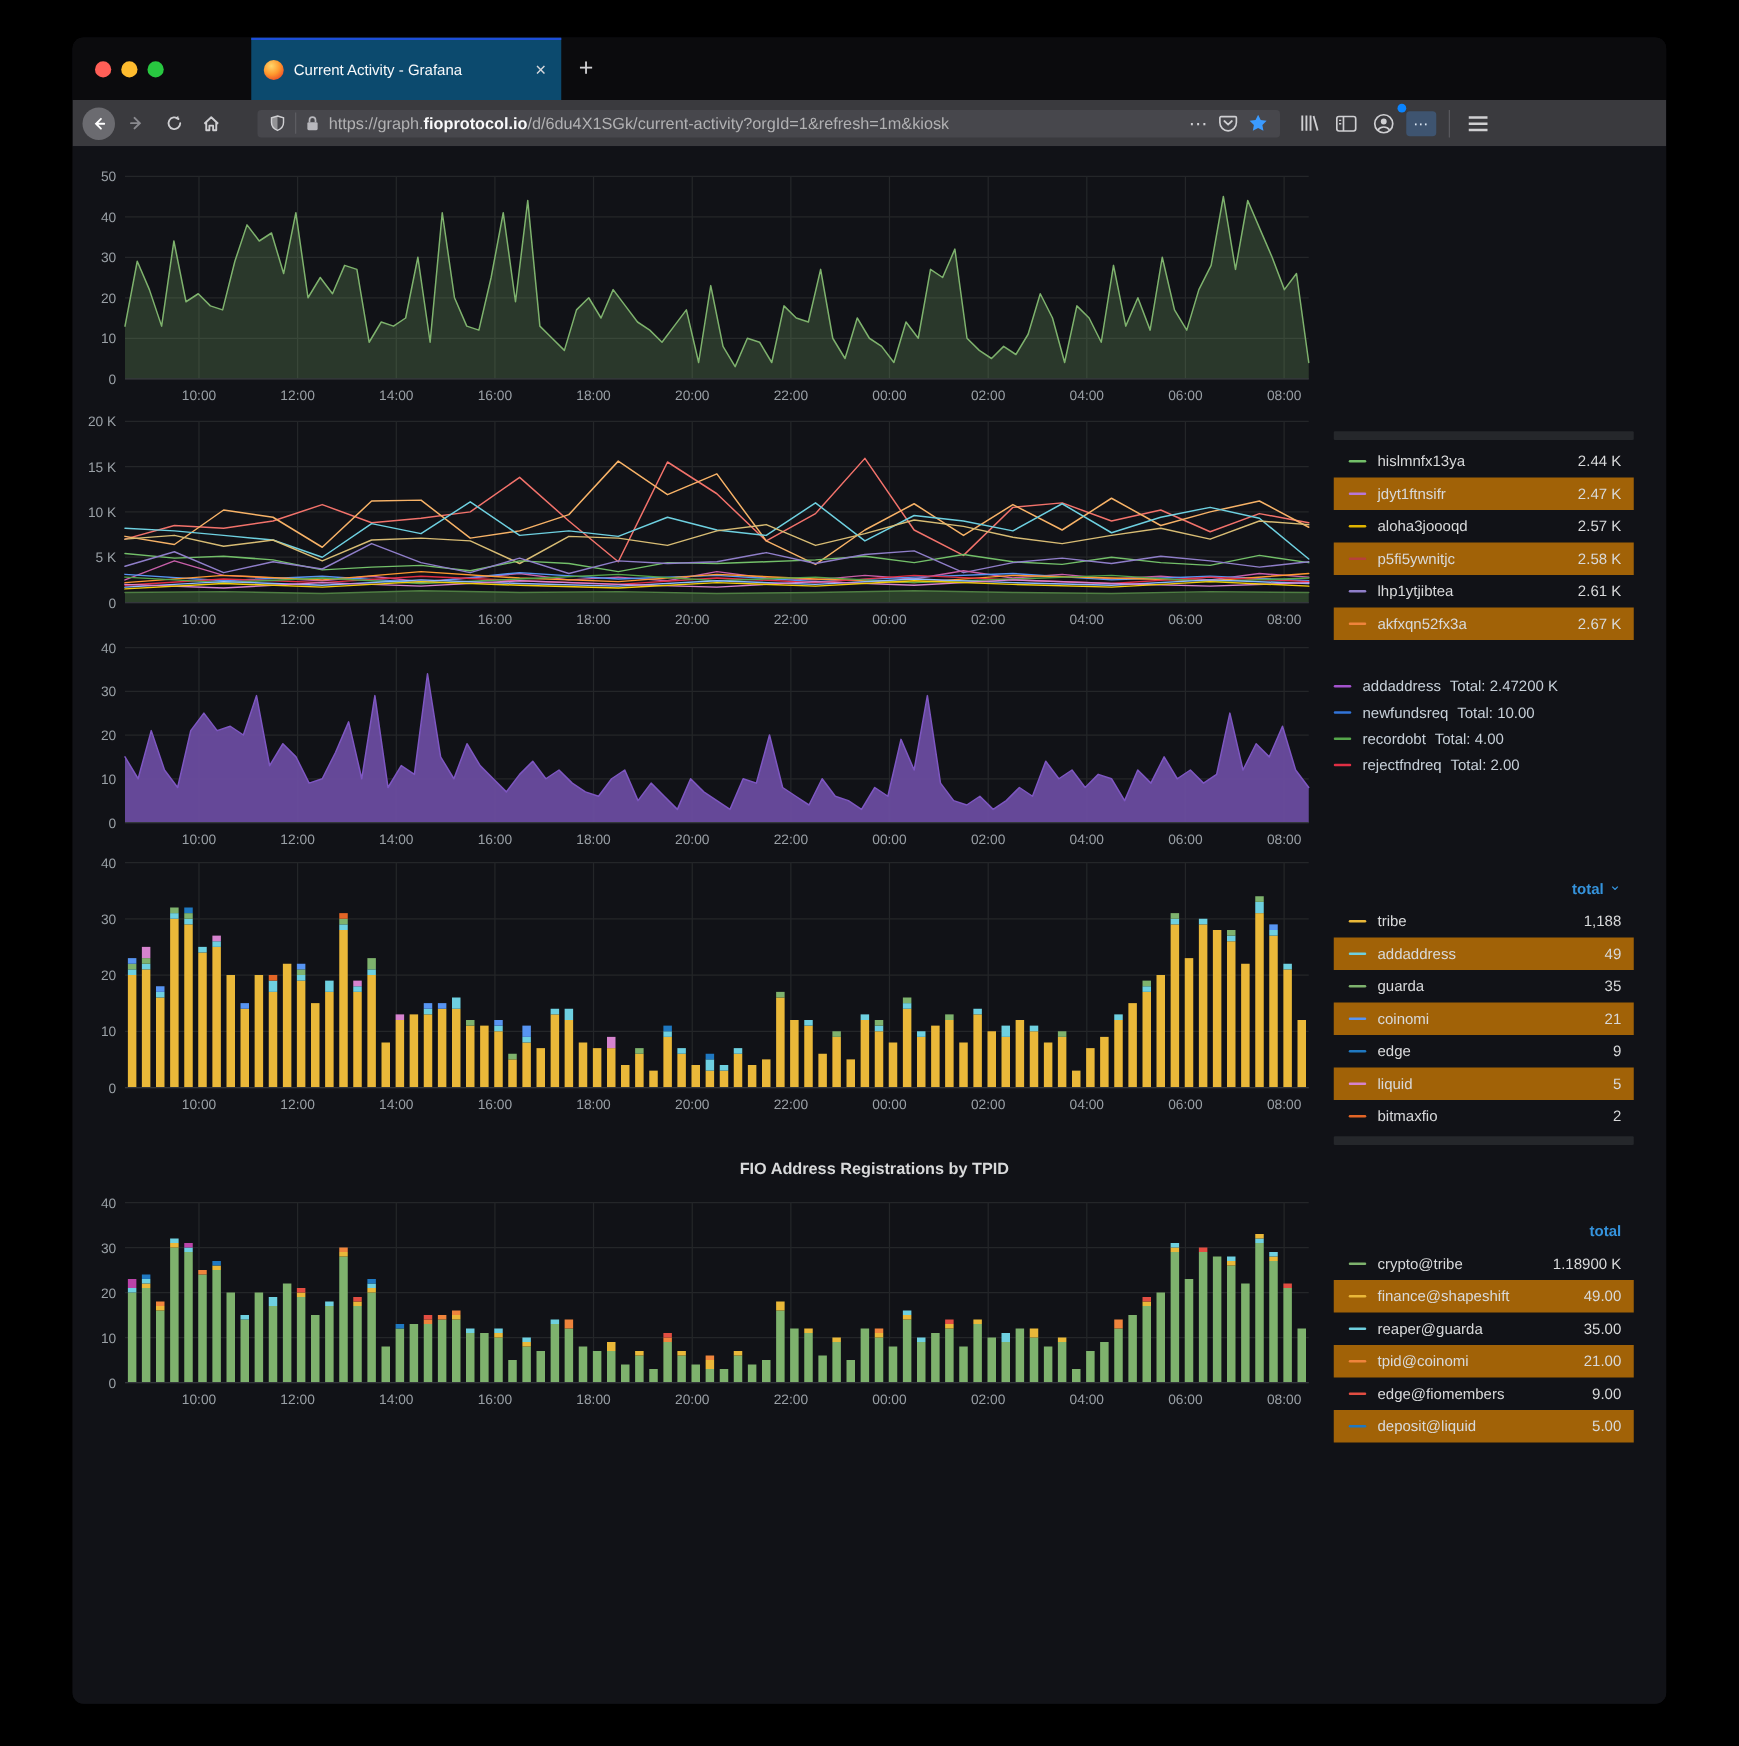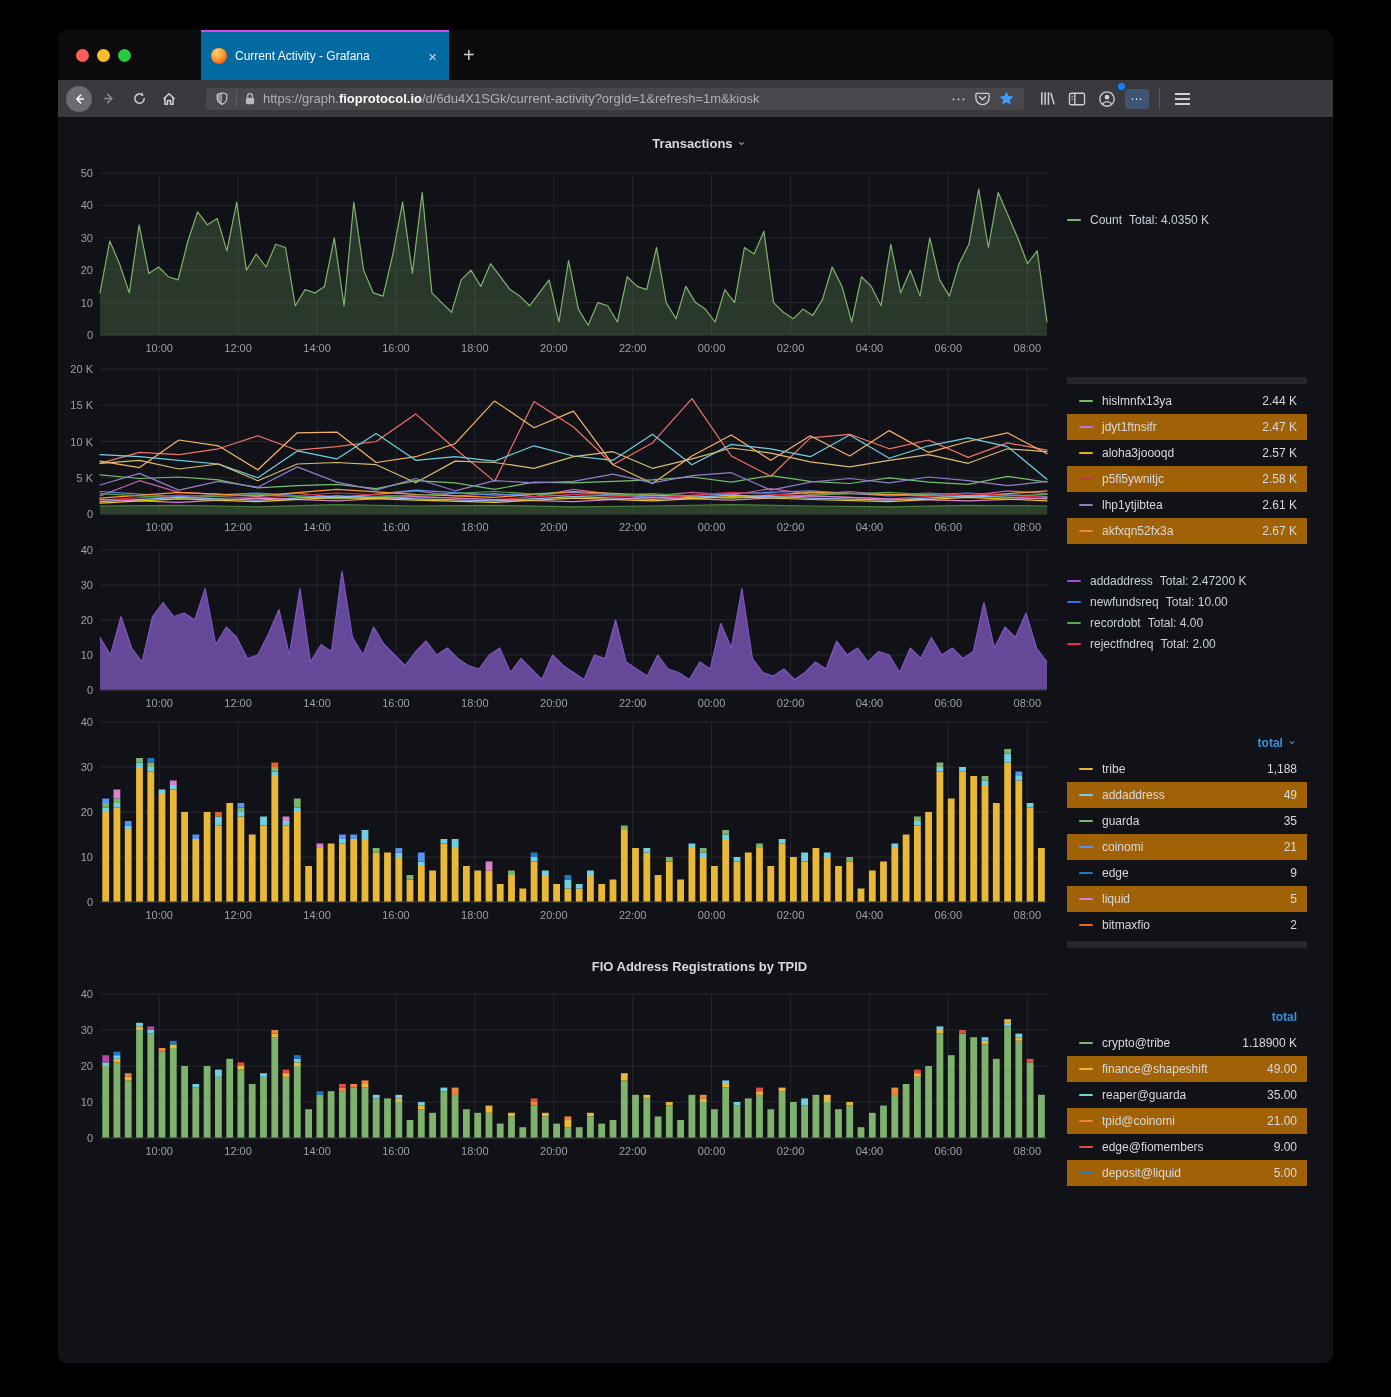--- a/index.html
+++ b/index.html
@@ -3,22 +3,22 @@
 <meta charset="utf-8">
 <style>
   html,body{margin:0;padding:0;background:#000;width:1391px;height:1397px;overflow:hidden;
     font-family:"Liberation Sans",sans-serif;-webkit-font-smoothing:antialiased;}
   .window{position:absolute;left:58px;top:30px;width:1275px;height:1333px;border-radius:9px;
     overflow:hidden;background:#111217;box-shadow:0 10px 40px rgba(0,0,0,.8);}
   
   .tabbar{height:50px;background:#0b0b0d;display:flex;align-items:stretch;}
   .traffic{display:flex;align-items:center;gap:8px;padding:0 18px 0 18px;}
   .tl{width:13px;height:13px;border-radius:50%;}
-  .tab{width:228px;display:flex;align-items:center;gap:8px;background:#0369a1;
-    border-top:2px solid #d946ef;padding:0 10px;color:#f9f9fa;font-size:12px;}
+  .tab{width:228px;display:flex;align-items:center;gap:8px;background:#0c4a6e;
+    border-top:2px solid #1d4ed8;padding:0 10px;color:#f9f9fa;font-size:12px;}
   .tab .ttl{flex:1;white-space:nowrap;overflow:hidden;}
   .tab .close{color:#d7d7db;font-size:15px;padding:0 2px;cursor:default;}
   .favicon{width:16px;height:16px;border-radius:50%;
     background:radial-gradient(circle at 38% 30%,#ffd66b 0%,#ff9a2e 45%,#f05a28 75%,#d63a0e 100%);flex:0 0 16px;}
   .newtab{display:flex;align-items:center;color:#d0d0d2;font-size:20px;padding:0 14px;}
   .toolbar{height:37px;background:#3a3a3e;display:flex;align-items:center;padding:0 6px;}
   .navbtn{width:30px;height:28px;display:flex;align-items:center;justify-content:center;}
   .backcirc{width:26px;height:26px;border-radius:50%;background:#6b6b70;display:flex;align-items:center;justify-content:center;}
   .urlbar{flex:1;max-width:800px;height:22px;background:#47474c;border-radius:3px;display:flex;
     align-items:center;padding:0 9px;margin:0 8px 0 22px;font-size:13px;gap:7px;}
@@ -152,21 +152,20 @@
         <i></i>
         <i></i>
         <i></i>
       </div>
     <div style="width:4px"></div>
   </div>
 
   <div class="dash">
 
     <section class="panel">
-      <div class="panel-title"><span>Transactions</span><span class="caret"></span></div>
       <div class="panel-body">
         <svg class="chart" width="985" height="196">
             <line x1="34" x2="981" y1="170" y2="170" stroke="#242629" stroke-width="1"></line>
             <text x="27" y="174" text-anchor="end" fill="#9aa0a6" font-size="11">0</text>
             <line x1="34" x2="981" y1="137.6" y2="137.6" stroke="#242629" stroke-width="1"></line>
             <text x="27" y="141.6" text-anchor="end" fill="#9aa0a6" font-size="11">10</text>
             <line x1="34" x2="981" y1="105.2" y2="105.2" stroke="#242629" stroke-width="1"></line>
             <text x="27" y="109.2" text-anchor="end" fill="#9aa0a6" font-size="11">20</text>
             <line x1="34" x2="981" y1="72.8" y2="72.8" stroke="#242629" stroke-width="1"></line>
             <text x="27" y="76.8" text-anchor="end" fill="#9aa0a6" font-size="11">30</text>
@@ -195,27 +194,20 @@
             <line x1="803.4375" x2="803.4375" y1="8" y2="170" stroke="#242629" stroke-width="1"></line>
             <text x="803.4375" y="187" text-anchor="middle" fill="#9aa0a6" font-size="11">04:00</text>
             <line x1="882.3226000000001" x2="882.3226000000001" y1="8" y2="170" stroke="#242629" stroke-width="1"></line>
             <text x="882.3226000000001" y="187" text-anchor="middle" fill="#9aa0a6" font-size="11">06:00</text>
             <line x1="961.3023999999999" x2="961.3023999999999" y1="8" y2="170" stroke="#242629" stroke-width="1"></line>
             <text x="961.3023999999999" y="187" text-anchor="middle" fill="#9aa0a6" font-size="11">08:00</text>
             <path d="M34,170 L34.0,127.9 L43.8,76.0 L53.5,98.7 L63.3,127.9 L73.1,59.8 L82.8,108.4 L92.6,102.0 L102.3,111.7 L112.1,114.9 L121.9,76.0 L131.6,46.9 L141.4,59.8 L151.2,53.4 L160.9,85.8 L170.7,37.2 L180.4,105.2 L190.2,89.0 L200.0,102.0 L209.7,79.3 L219.5,82.5 L229.3,140.8 L239.0,124.6 L248.8,127.9 L258.5,121.4 L268.3,72.8 L278.1,140.8 L287.8,37.2 L297.6,105.2 L307.4,127.9 L317.1,131.1 L326.9,89.0 L336.6,37.2 L346.4,108.4 L356.2,27.4 L365.9,127.9 L375.7,137.6 L385.5,147.3 L395.2,114.9 L405.0,105.2 L414.8,121.4 L424.5,98.7 L434.3,111.7 L444.0,124.6 L453.8,131.1 L463.6,140.8 L473.3,127.9 L483.1,114.9 L492.9,157.0 L502.6,95.5 L512.4,144.1 L522.1,160.3 L531.9,137.6 L541.7,140.8 L551.4,157.0 L561.2,111.7 L571.0,121.4 L580.7,124.6 L590.5,82.5 L600.2,137.6 L610.0,153.8 L619.8,121.4 L629.5,137.6 L639.3,144.1 L649.1,157.0 L658.8,124.6 L668.6,137.6 L678.4,82.5 L688.1,89.0 L697.9,66.3 L707.6,137.6 L717.4,147.3 L727.2,153.8 L736.9,144.1 L746.7,150.6 L756.5,134.4 L766.2,102.0 L776.0,121.4 L785.7,157.0 L795.5,111.7 L805.3,121.4 L815.0,140.8 L824.8,79.3 L834.6,127.9 L844.3,105.2 L854.1,131.1 L863.8,72.8 L873.6,114.9 L883.4,131.1 L893.1,98.7 L902.9,79.3 L912.7,24.2 L922.4,82.5 L932.2,27.4 L941.9,50.1 L951.7,72.8 L961.5,98.7 L971.2,85.8 L981.0,157.0 L981,170 Z" fill="rgba(126,178,109,0.24)" stroke="none"></path>
             <path d="M34.0,127.9 L43.8,76.0 L53.5,98.7 L63.3,127.9 L73.1,59.8 L82.8,108.4 L92.6,102.0 L102.3,111.7 L112.1,114.9 L121.9,76.0 L131.6,46.9 L141.4,59.8 L151.2,53.4 L160.9,85.8 L170.7,37.2 L180.4,105.2 L190.2,89.0 L200.0,102.0 L209.7,79.3 L219.5,82.5 L229.3,140.8 L239.0,124.6 L248.8,127.9 L258.5,121.4 L268.3,72.8 L278.1,140.8 L287.8,37.2 L297.6,105.2 L307.4,127.9 L317.1,131.1 L326.9,89.0 L336.6,37.2 L346.4,108.4 L356.2,27.4 L365.9,127.9 L375.7,137.6 L385.5,147.3 L395.2,114.9 L405.0,105.2 L414.8,121.4 L424.5,98.7 L434.3,111.7 L444.0,124.6 L453.8,131.1 L463.6,140.8 L473.3,127.9 L483.1,114.9 L492.9,157.0 L502.6,95.5 L512.4,144.1 L522.1,160.3 L531.9,137.6 L541.7,140.8 L551.4,157.0 L561.2,111.7 L571.0,121.4 L580.7,124.6 L590.5,82.5 L600.2,137.6 L610.0,153.8 L619.8,121.4 L629.5,137.6 L639.3,144.1 L649.1,157.0 L658.8,124.6 L668.6,137.6 L678.4,82.5 L688.1,89.0 L697.9,66.3 L707.6,137.6 L717.4,147.3 L727.2,153.8 L736.9,144.1 L746.7,150.6 L756.5,134.4 L766.2,102.0 L776.0,121.4 L785.7,157.0 L795.5,111.7 L805.3,121.4 L815.0,140.8 L824.8,79.3 L834.6,127.9 L844.3,105.2 L854.1,131.1 L863.8,72.8 L873.6,114.9 L883.4,131.1 L893.1,98.7 L902.9,79.3 L912.7,24.2 L922.4,82.5 L932.2,27.4 L941.9,50.1 L951.7,72.8 L961.5,98.7 L971.2,85.8 L981.0,157.0" fill="none" stroke="#7EB26D" stroke-width="1.2" stroke-linejoin="round" stroke-linecap="round"></path>
             <line x1="34" x2="981" y1="170" y2="170" stroke="#34373c" stroke-width="1"></line>
           </svg>
-        <div class="legend" style="padding-top:44px">
-            <div class="lg-line">
-              <span class="sw" style="background: rgb(126, 178, 109);"></span>
-              <span class="lg-nm">Count</span>
-              <span class="lg-tot">Total: 4.0350 K</span>
-            </div>
-          </div>
       </div>
     </section>
 
     <section class="panel">
       <div class="panel-body">
         <svg class="chart" width="985" height="179">
             <line x1="34" x2="981" y1="153" y2="153" stroke="#242629" stroke-width="1"></line>
             <text x="27" y="157" text-anchor="end" fill="#9aa0a6" font-size="11">0</text>
             <line x1="34" x2="981" y1="116.75" y2="116.75" stroke="#242629" stroke-width="1"></line>
             <text x="27" y="120.75" text-anchor="end" fill="#9aa0a6" font-size="11">5 K</text>

